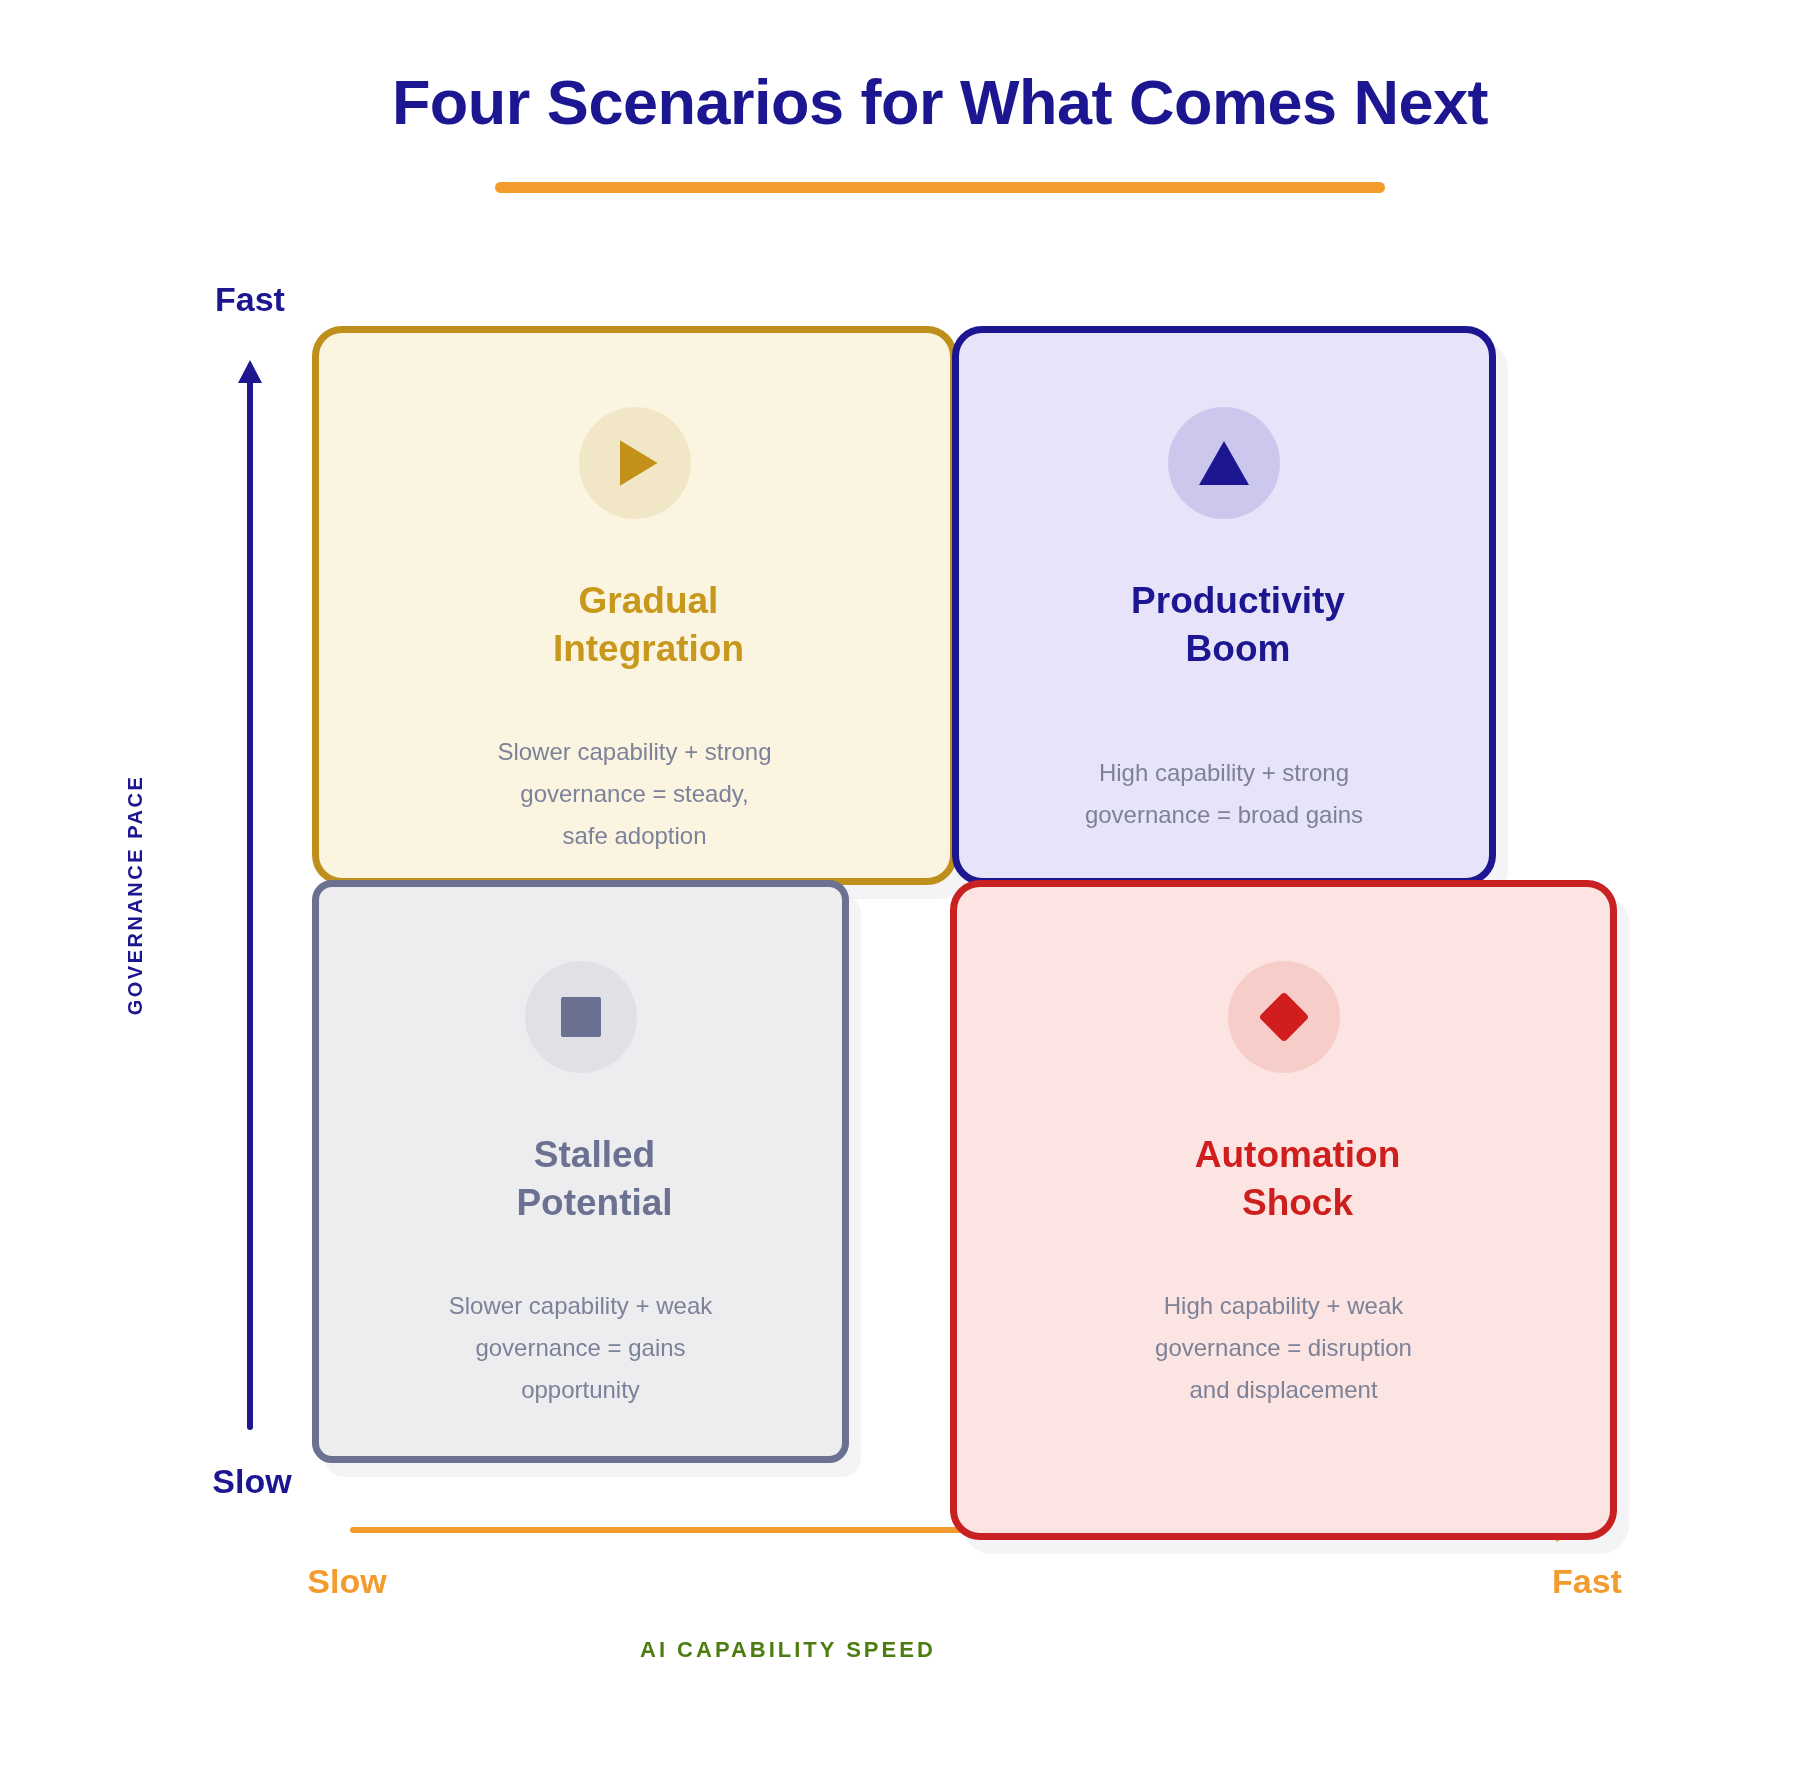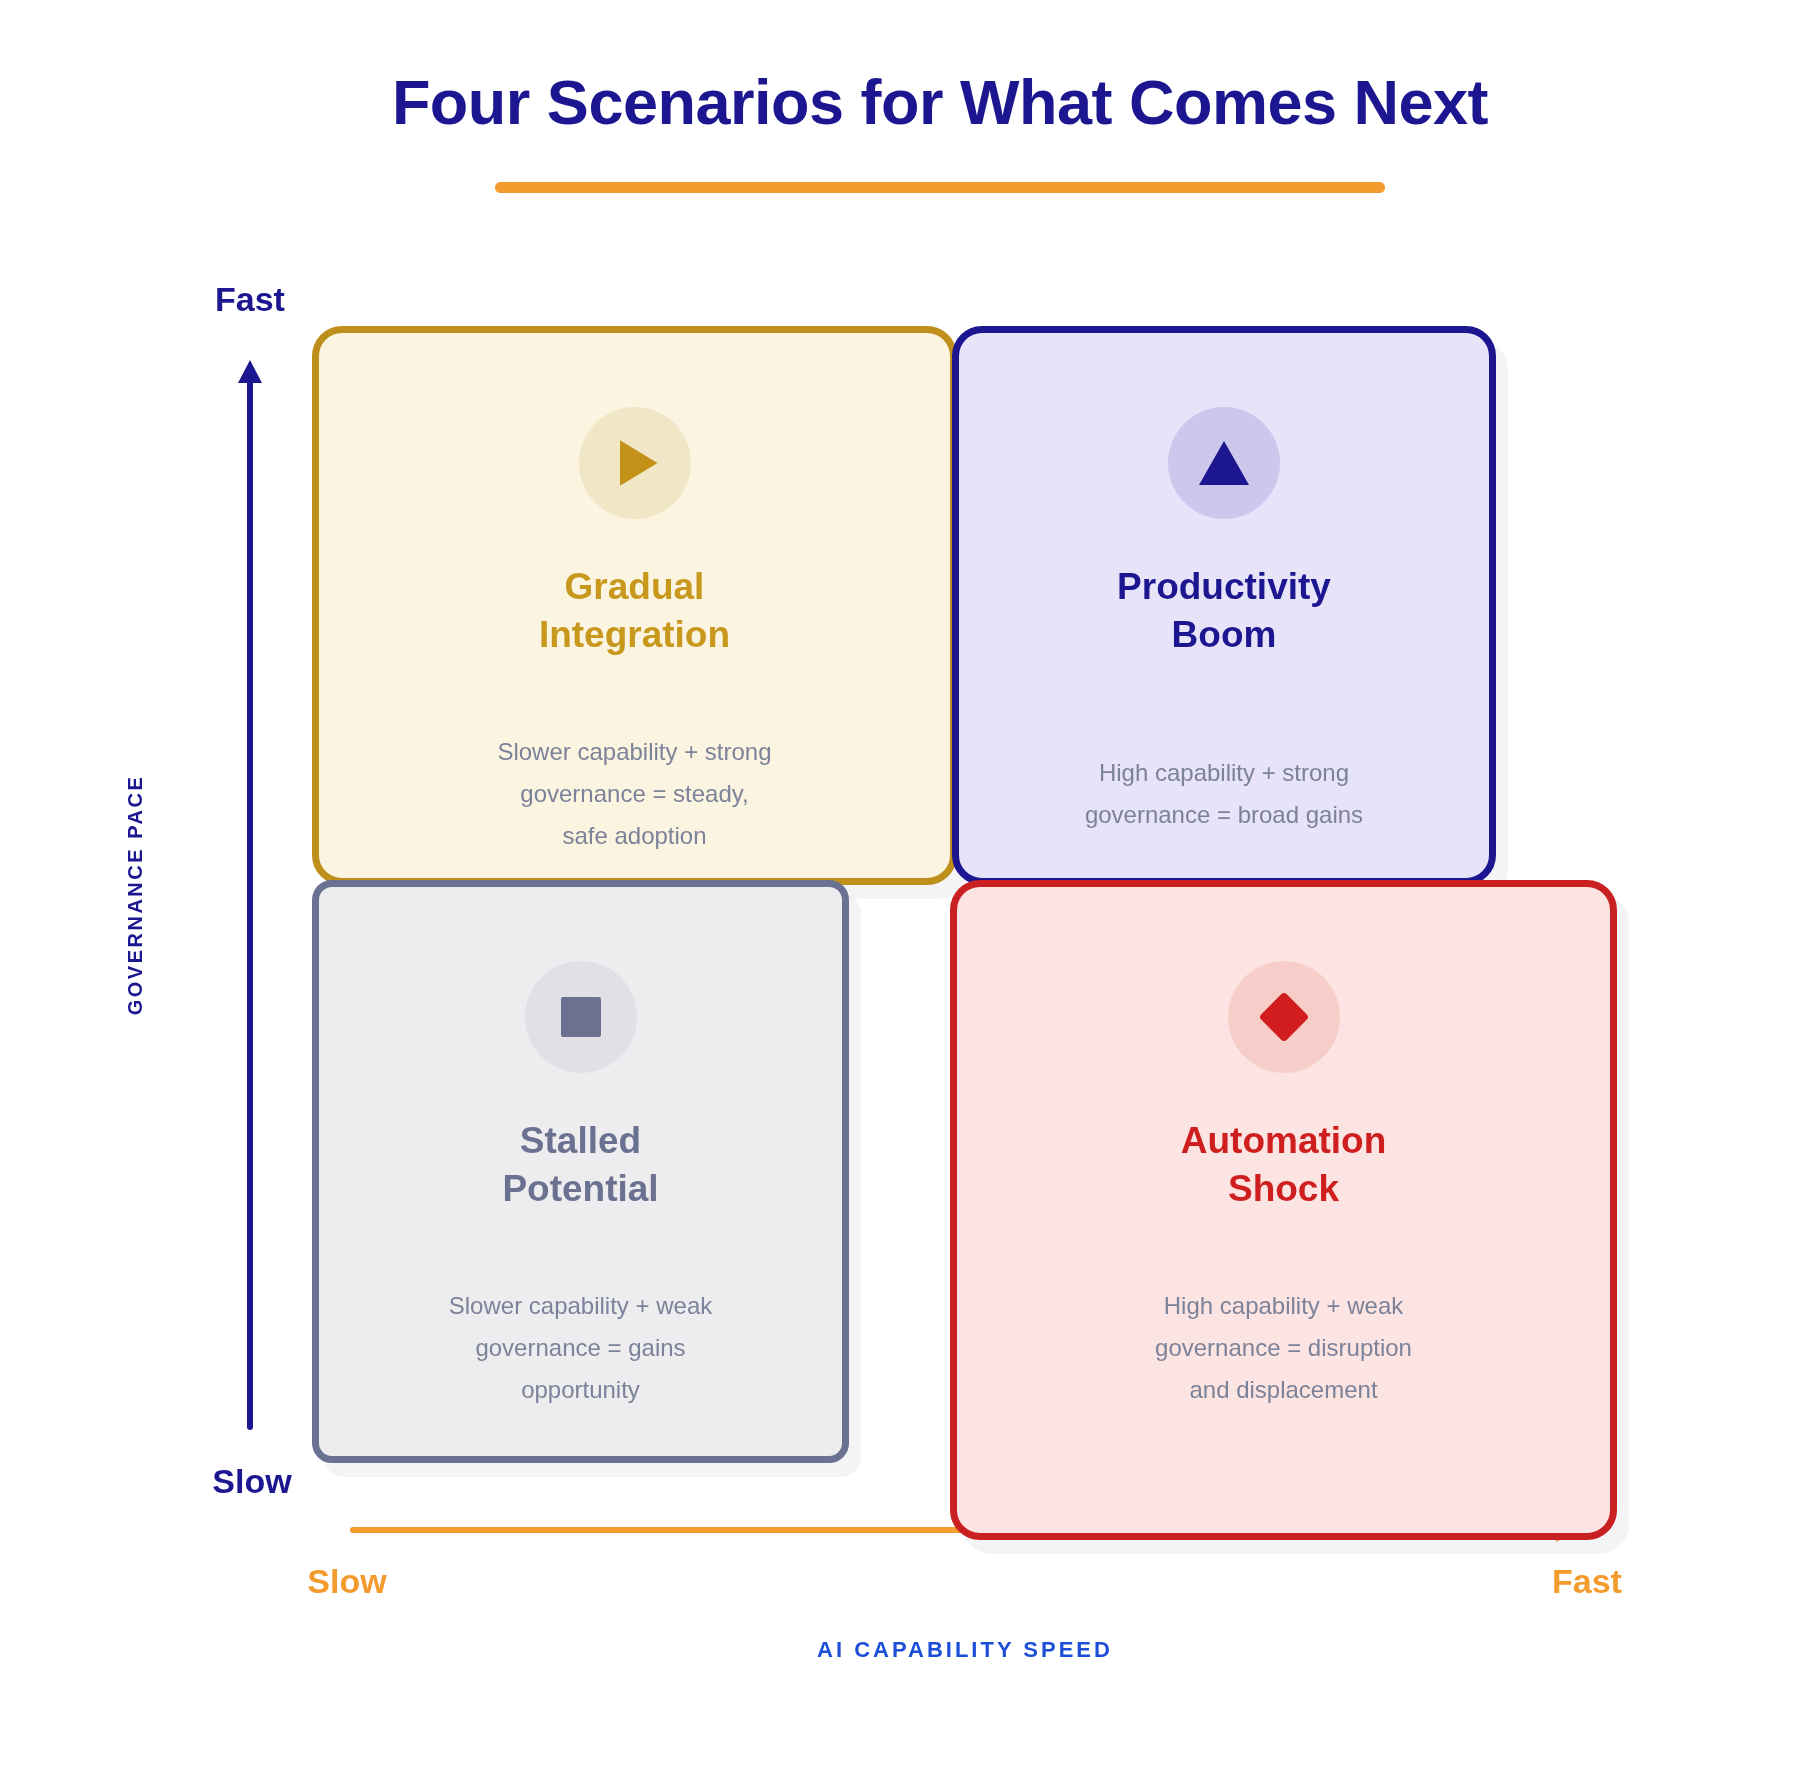--- a/index.html
+++ b/index.html
@@ -29,22 +29,22 @@
   .x-slow { left:287px; top:1562px; }
   .x-fast { left:1527px; top:1562px; }
 
   .y-axis-title {
     position:absolute; left:135px; top:895px;
     transform:translate(-50%,-50%) rotate(-90deg);
     white-space:nowrap; font-size:20px; font-weight:700;
     letter-spacing:2.5px; color:#1c1691;
   }
   .x-axis-title {
-    position:absolute; left:640px; top:1637px; width:650px; text-align:center;
-    font-size:22px; font-weight:700; letter-spacing:3px; color:#1d4ed8;
+    position:absolute; left:640px; top:1637px; width:650px; 
+    font-size:22px; font-weight:700; letter-spacing:3px; color:#4d7c0f;
   }
 
   .y-arrow-line {
     position:absolute; left:247px; top:378px; width:6px; height:1052px;
     background:#1c1691; border-radius:3px;
   }
   .y-arrow-head {
     position:absolute; left:238px; top:360px; width:0; height:0;
     border-left:12px solid transparent; border-right:12px solid transparent;
     border-bottom:23px solid #1c1691;
@@ -91,21 +91,21 @@
     width:50px; height:44px; background:#1c1691;
     clip-path:polygon(50% 0, 100% 100%, 0 100%);
   }
   .icon-square { width:40px; height:40px; background:#6b7190; border-radius:2px; }
   .icon-diamond {
     width:36px; height:36px; background:#d11d1d; border-radius:4px;
     transform:rotate(45deg);
   }
 
   .q-title {
-    position:absolute; left:0; top:230px; width:100%; margin:0;
+    position:absolute; left:0; top:230px; width:100%; margin:14px;
     text-align:center; font-size:37px; font-weight:700; line-height:1.3;
   }
   .q-title span { display:block; }
   .q-gold .q-title { color:#c8981d; }
   .q-navy .q-title { color:#1c1691; }
   .q-gray .q-title { color:#6b7190; }
   .q-red  .q-title { color:#ce1e1e; }
 
   .q-desc {
     position:absolute; left:0; top:372px; width:100%; height:178px; margin:0;

